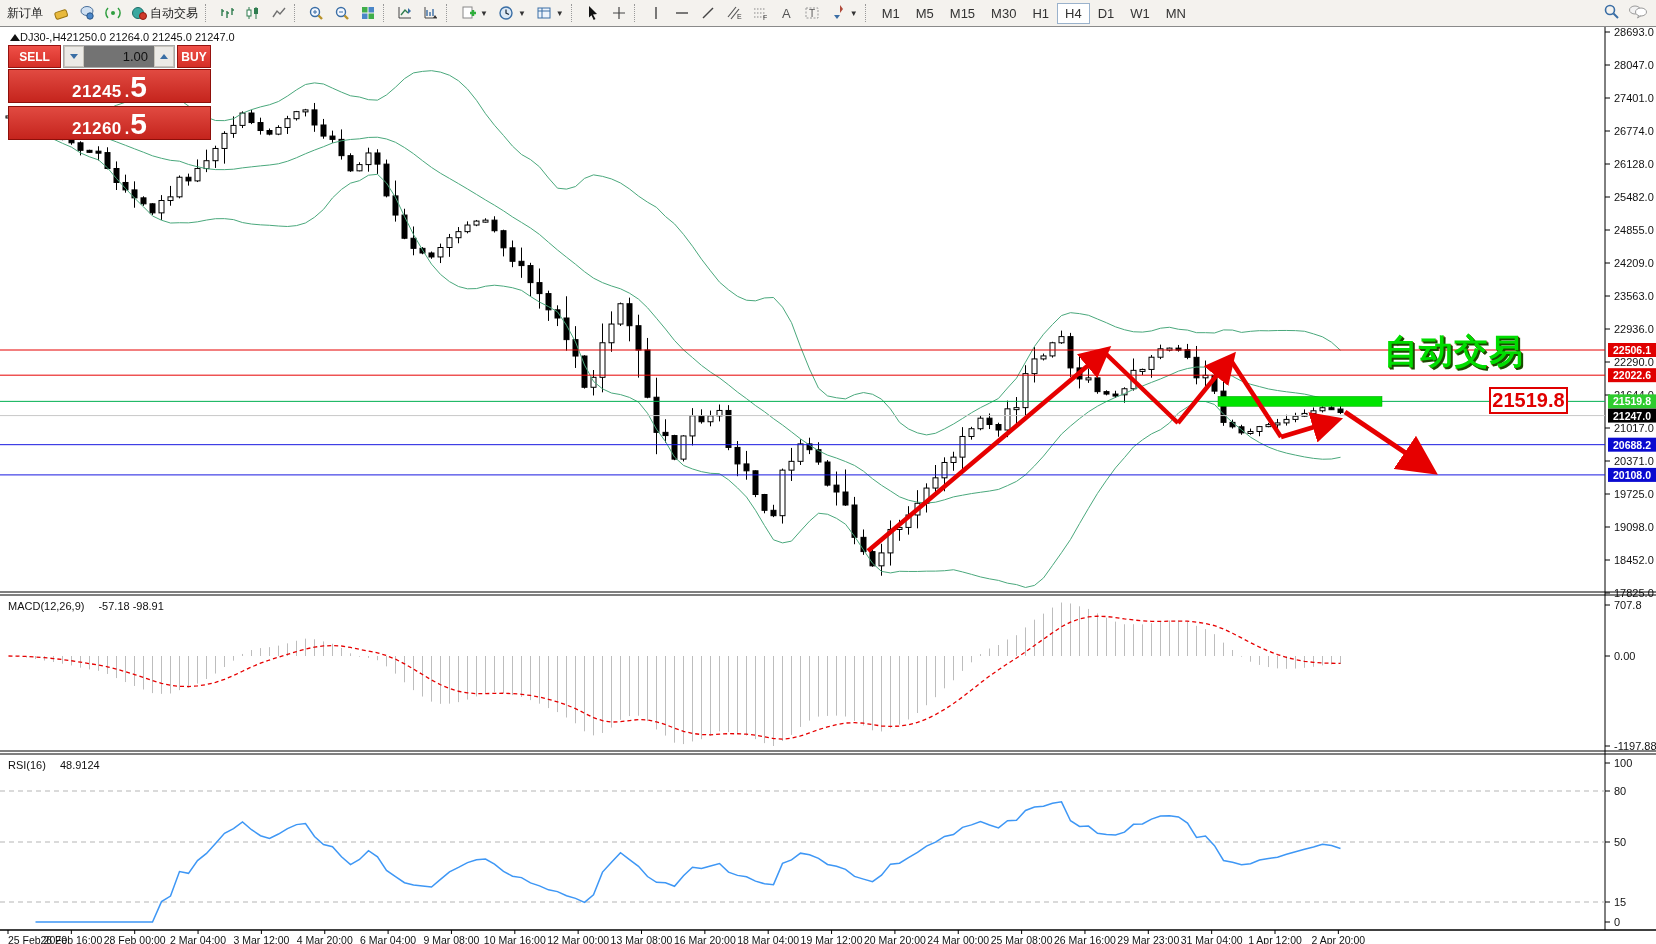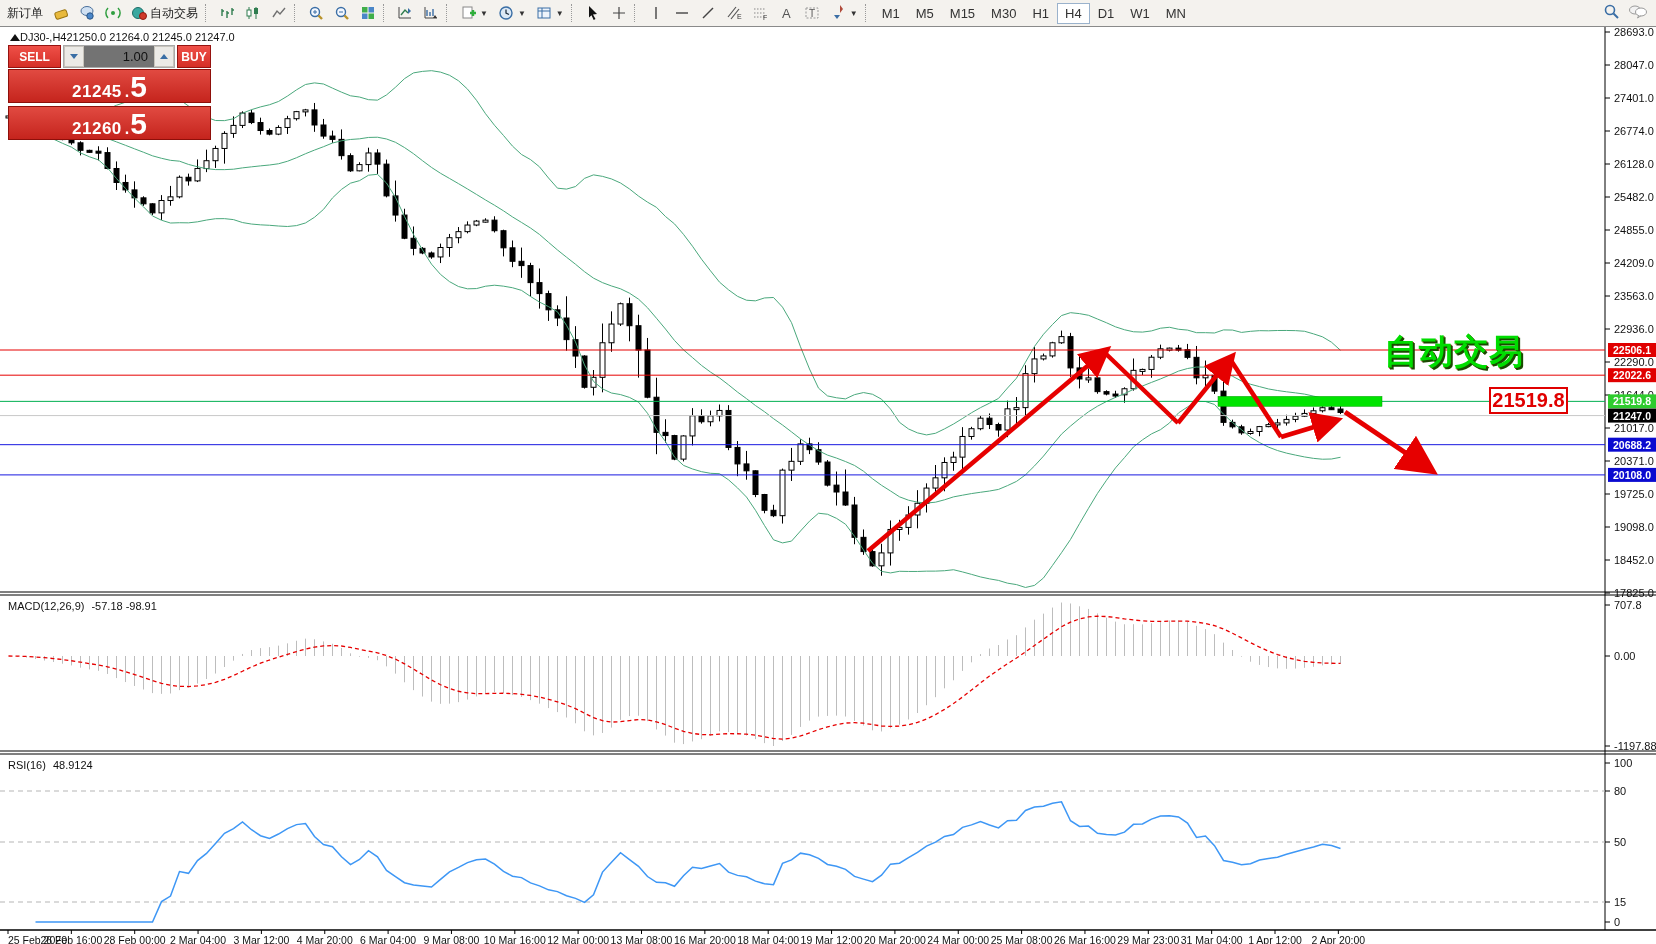--- a/index.html
+++ b/index.html
@@ -36,21 +36,21 @@
   .tri-up { width:0;height:0;border-left:4px solid transparent;border-right:4px solid transparent;border-bottom:5px solid #3a6ea5; }
   .tri-dn { width:0;height:0;border-left:4px solid transparent;border-right:4px solid transparent;border-top:5px solid #3a6ea5; }
   .tp-vol { flex:1; font-size:13px; color:#111; display:flex; align-items:center; justify-content:flex-end; padding-right:6px; }
   .tp-row2 { display:flex; gap:3px; margin-top:1px; height:39px;flex-direction:column; }
   .tp-price { flex:1; background:linear-gradient(#e14a41,#c5241d); border:1px solid #8e0f0a;
     color:#fff; display:flex; align-items:baseline; justify-content:center; padding-top:4px; }
   .tp-price .p-int { font-size:17px; font-weight:bold; letter-spacing:0.5px; }
   .tp-price .p-sep { font-size:16px; font-weight:bold; margin:0 1px 0 3px; }
   .tp-price .p-big { font-size:30px; font-weight:bold; line-height:26px; }
   
-  .ind-label { font-size:11px; color:#111; display:flex; gap:7px; }
+  .ind-label { font-size:11px; color:#111; display:flex; gap:14px; }
   
   .turning-point { left:1384px; top:302px; font-size:34px; font-weight:bold; color:#00dd00;
     text-shadow:2px 2px 0 #1a4a00, 1px 1px 0 #8b0000; letter-spacing:1px; white-space:nowrap; }
   .price-callout { left:1489px; top:360px; width:79px; height:27px; background:#fff;
     border:2px solid #e00000; color:#e00000; font-size:20px; font-weight:bold;
     display:flex; align-items:center; justify-content:center; }
 </style>
 </head>
 <body>
 

